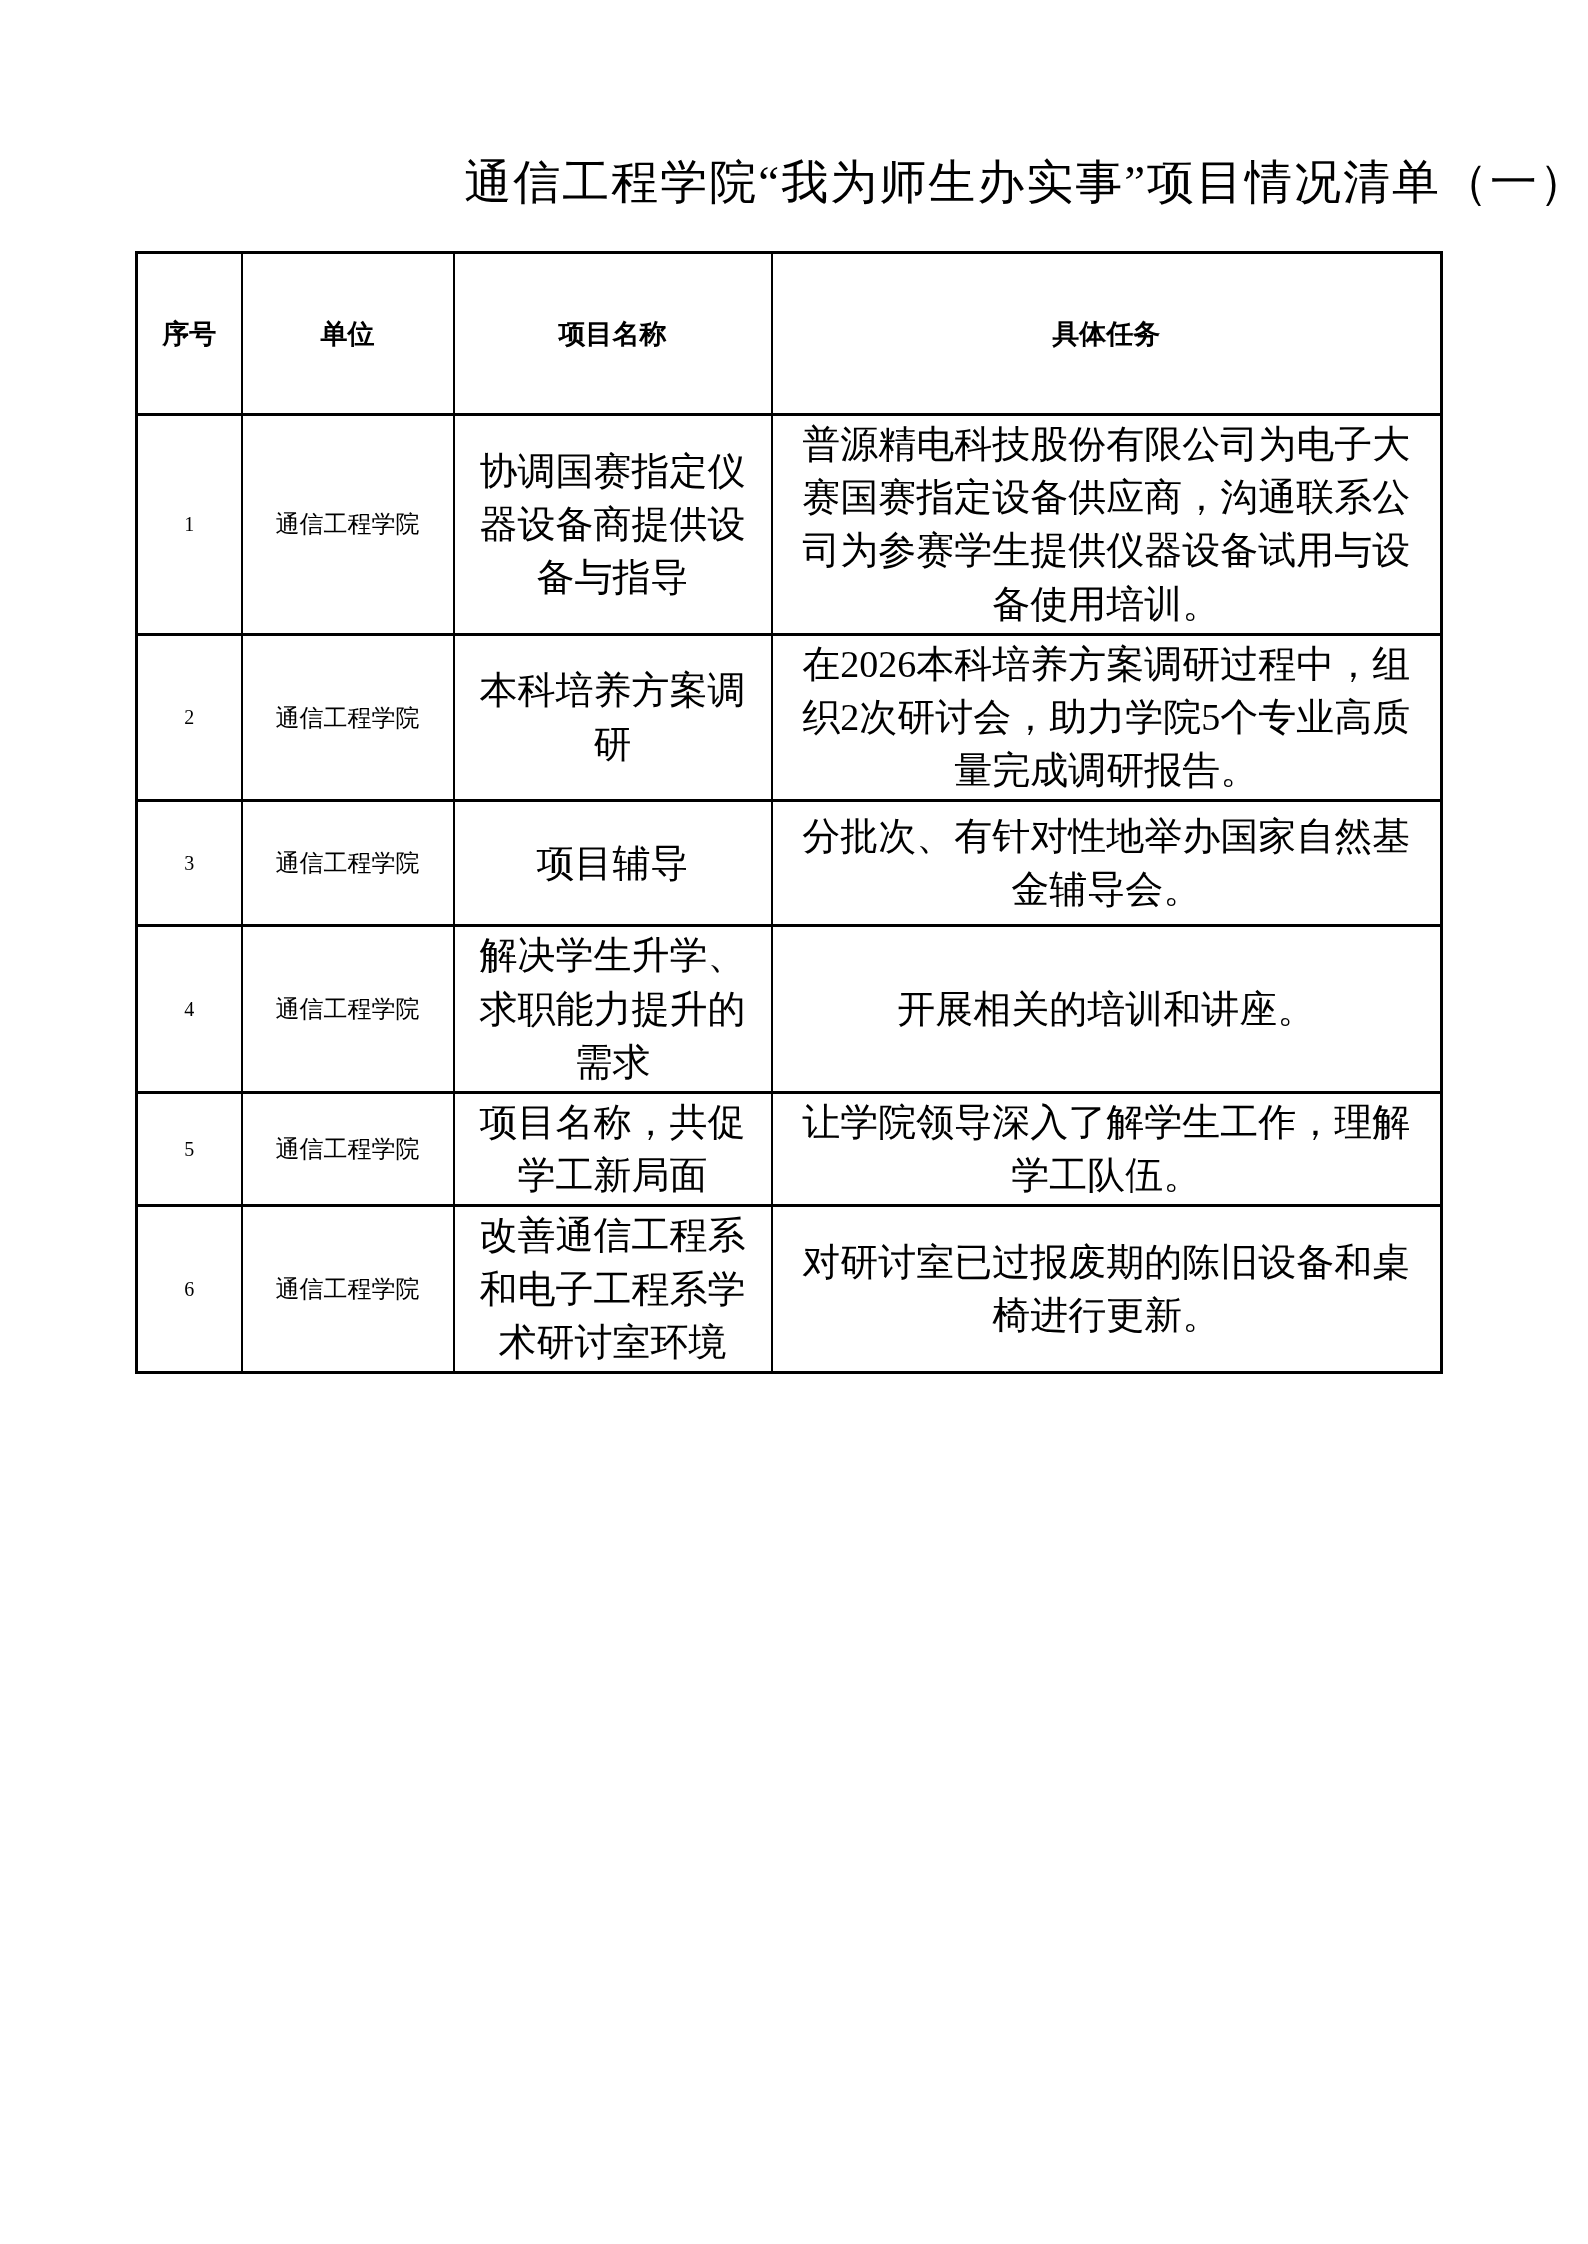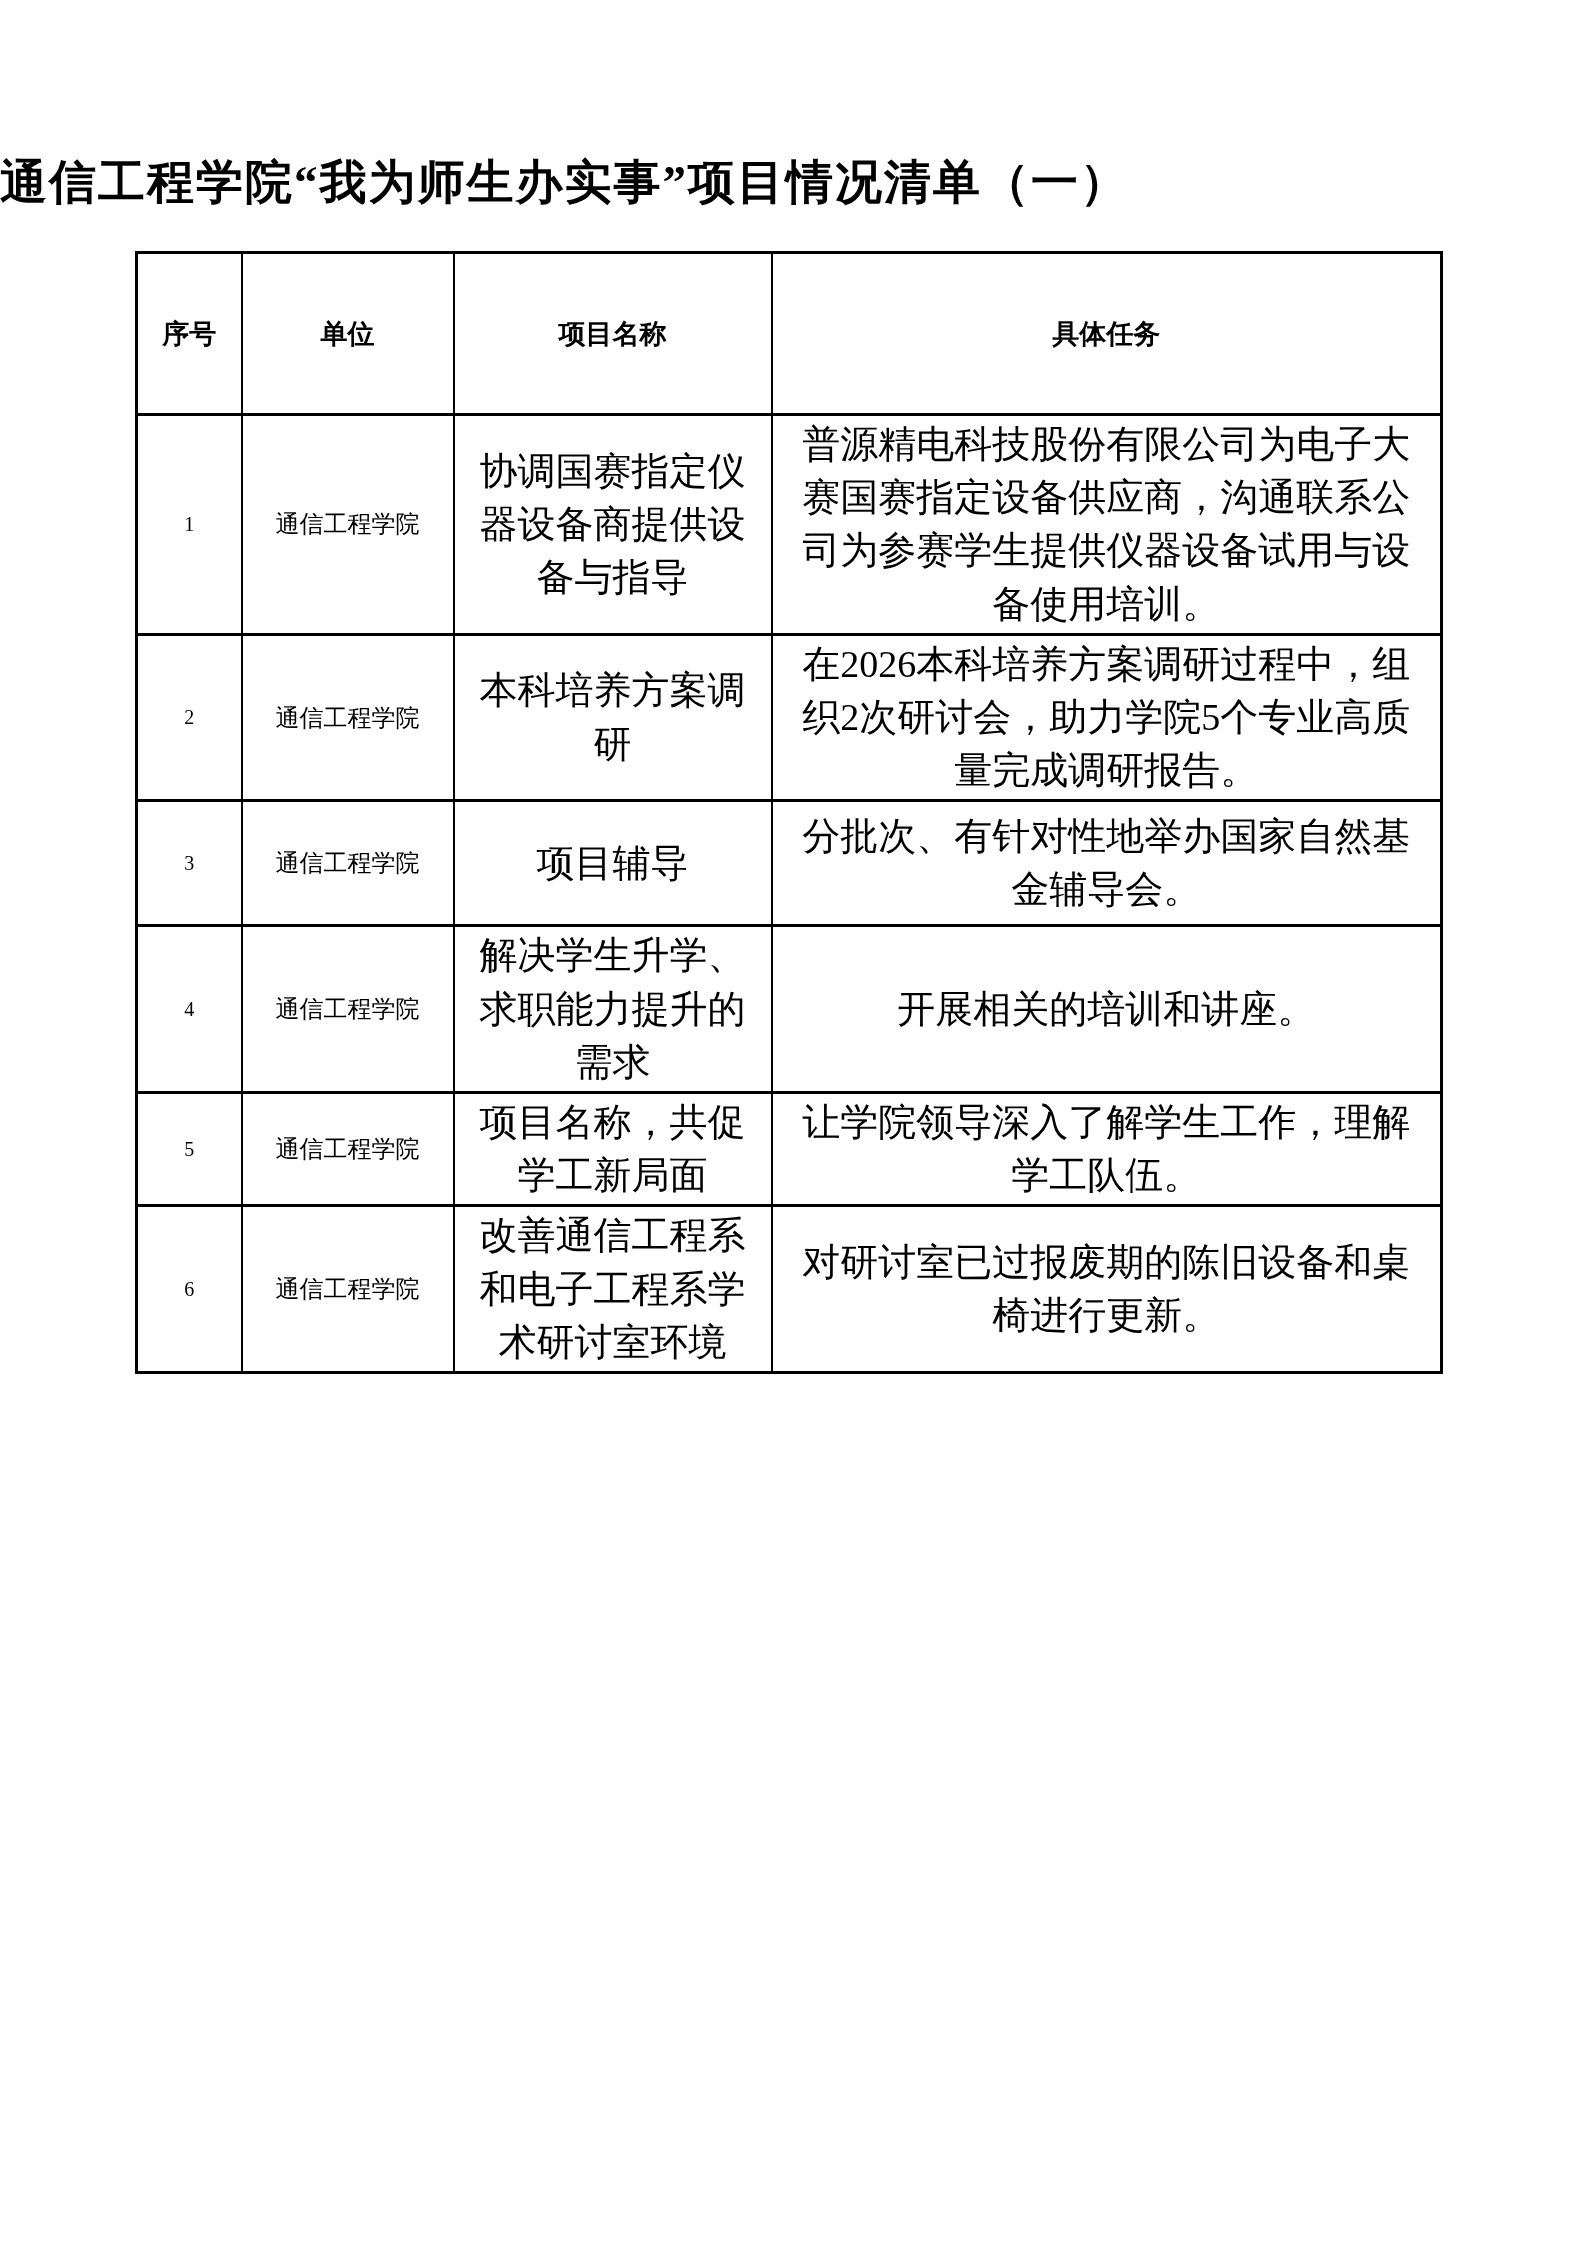--- a/index.html
+++ b/index.html
@@ -15,24 +15,24 @@
     font-family: "Liberation Serif", "DejaVu Serif", serif;
     color: #000000;
     overflow: hidden;
   }
   .title {
     position: absolute;
     top: 152px;
     left: 0;
     width: 100%;
     margin: 0;
-    text-align: left;
+    text-align: right;
     font-size: 47px;
     line-height: 60px;
-    font-weight: 700;
+    font-weight: 400;
     letter-spacing: 2px;
   }
   table.doc-table {
     position: absolute;
     left: 135px;
     top: 251px;
     width: 1305px;
     border-collapse: collapse;
     table-layout: fixed;
     border: 3px solid #000000;

